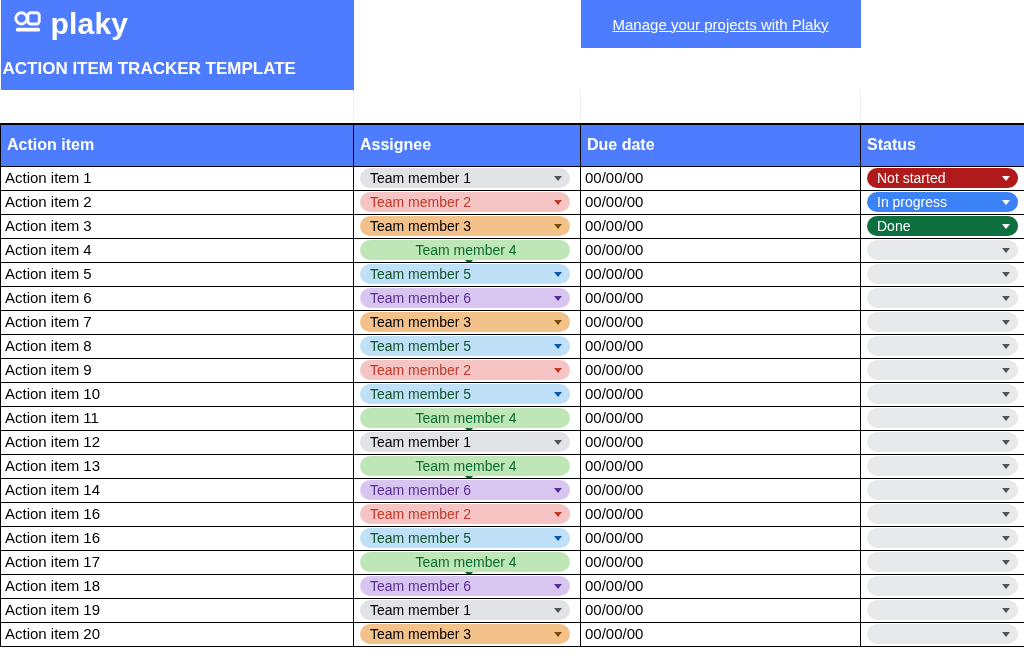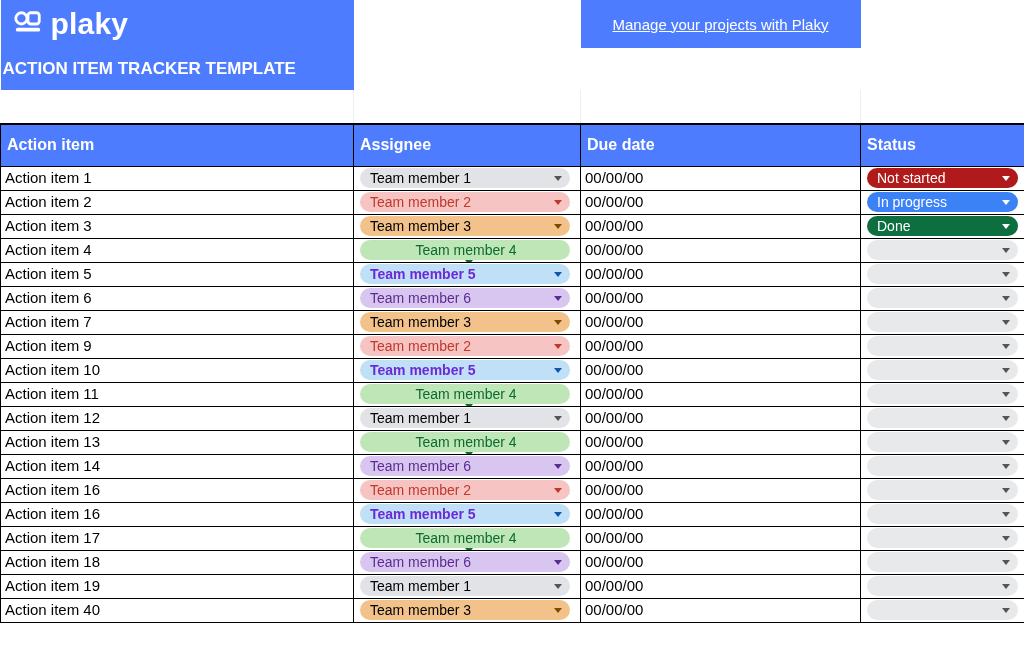--- a/index.html
+++ b/index.html
@@ -152,21 +152,21 @@
 
   
   .m1 { background: #e1e3e6; color: #000; }
   .m1 .caret { border-top: 5px solid #555; }
   .m2 { background: #f6c5c3; color: #c0392b; }
   .m2 .caret { border-top: 5px solid #c0392b; }
   .m3 { background: #f3c28b; color: #000; }
   .m3 .caret { border-top: 5px solid #7a4a00; }
   .m4 { background: #bfe6b7; color: #0a6b2f; flex-direction: column; }
   .m4 .caret { border-top: 5px solid #0a6b2f; }
-  .m5 { background: #bfe0f7; color: #6d28d9; font-weight: bold; }
+  .m5 { background: #bfe0f7; color: #14532d; }
   .m5 .caret { border-top: 5px solid #0b5aa8; }
   .m6 { background: #d9c6f0; color: #5b2d91; }
   .m6 .caret { border-top: 5px solid #5b2d91; }
 
   
   .s-notstarted { background: #b11a1a; color: #fff; }
   .s-notstarted .caret { border-top: 5px solid #fff; }
   .s-inprogress { background: #3b82f6; color: #fff; }
   .s-inprogress .caret { border-top: 5px solid #fff; }
   .s-done { background: #0d6e3f; color: #fff; }
@@ -338,20 +338,35 @@
           </div>
         </td>
         <td>00/00/00</td>
         <td class="status-cell">
           <div class="pill-empty">
             <span class="caret"></span>
           </div>
         </td>
       </tr>
       <tr class="data-row">
+        <td>Action item 8</td>
+        <td class="assignee-cell">
+          <div class="pill m5">
+            <span>Team member 5</span>
+            <span class="caret"></span>
+          </div>
+        </td>
+        <td>00/00/00</td>
+        <td class="status-cell">
+          <div class="pill-empty">
+            <span class="caret"></span>
+          </div>
+        </td>
+      </tr>
+      <tr class="data-row">
         <td>Action item 9</td>
         <td class="assignee-cell">
           <div class="pill m2">
             <span>Team member 2</span>
             <span class="caret"></span>
           </div>
         </td>
         <td>00/00/00</td>
         <td class="status-cell">
           <div class="pill-empty">
@@ -503,21 +518,21 @@
           </div>
         </td>
         <td>00/00/00</td>
         <td class="status-cell">
           <div class="pill-empty">
             <span class="caret"></span>
           </div>
         </td>
       </tr>
       <tr class="data-row">
-        <td>Action item 40</td>
+        <td>Action item 20</td>
         <td class="assignee-cell">
           <div class="pill m3">
             <span>Team member 3</span>
             <span class="caret"></span>
           </div>
         </td>
         <td>00/00/00</td>
         <td class="status-cell">
           <div class="pill-empty">
             <span class="caret"></span>

